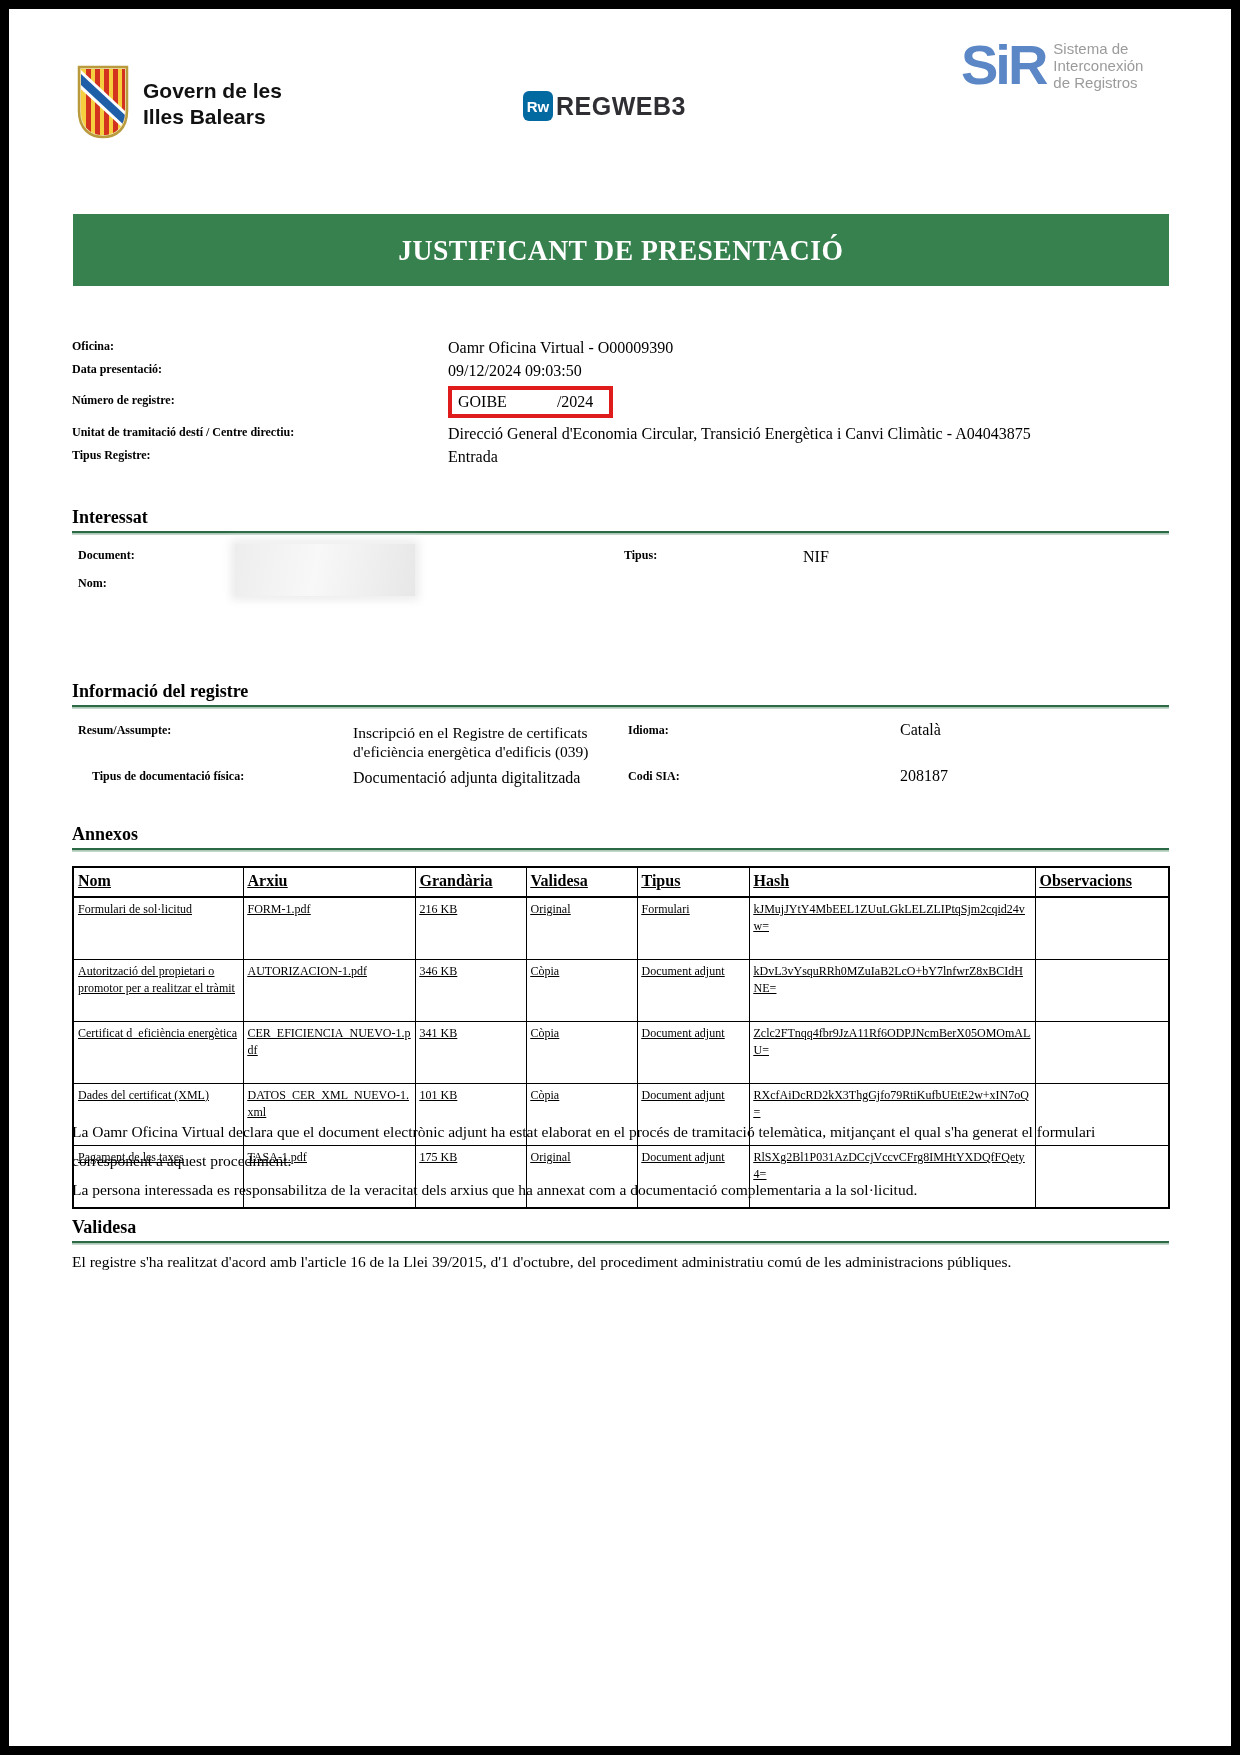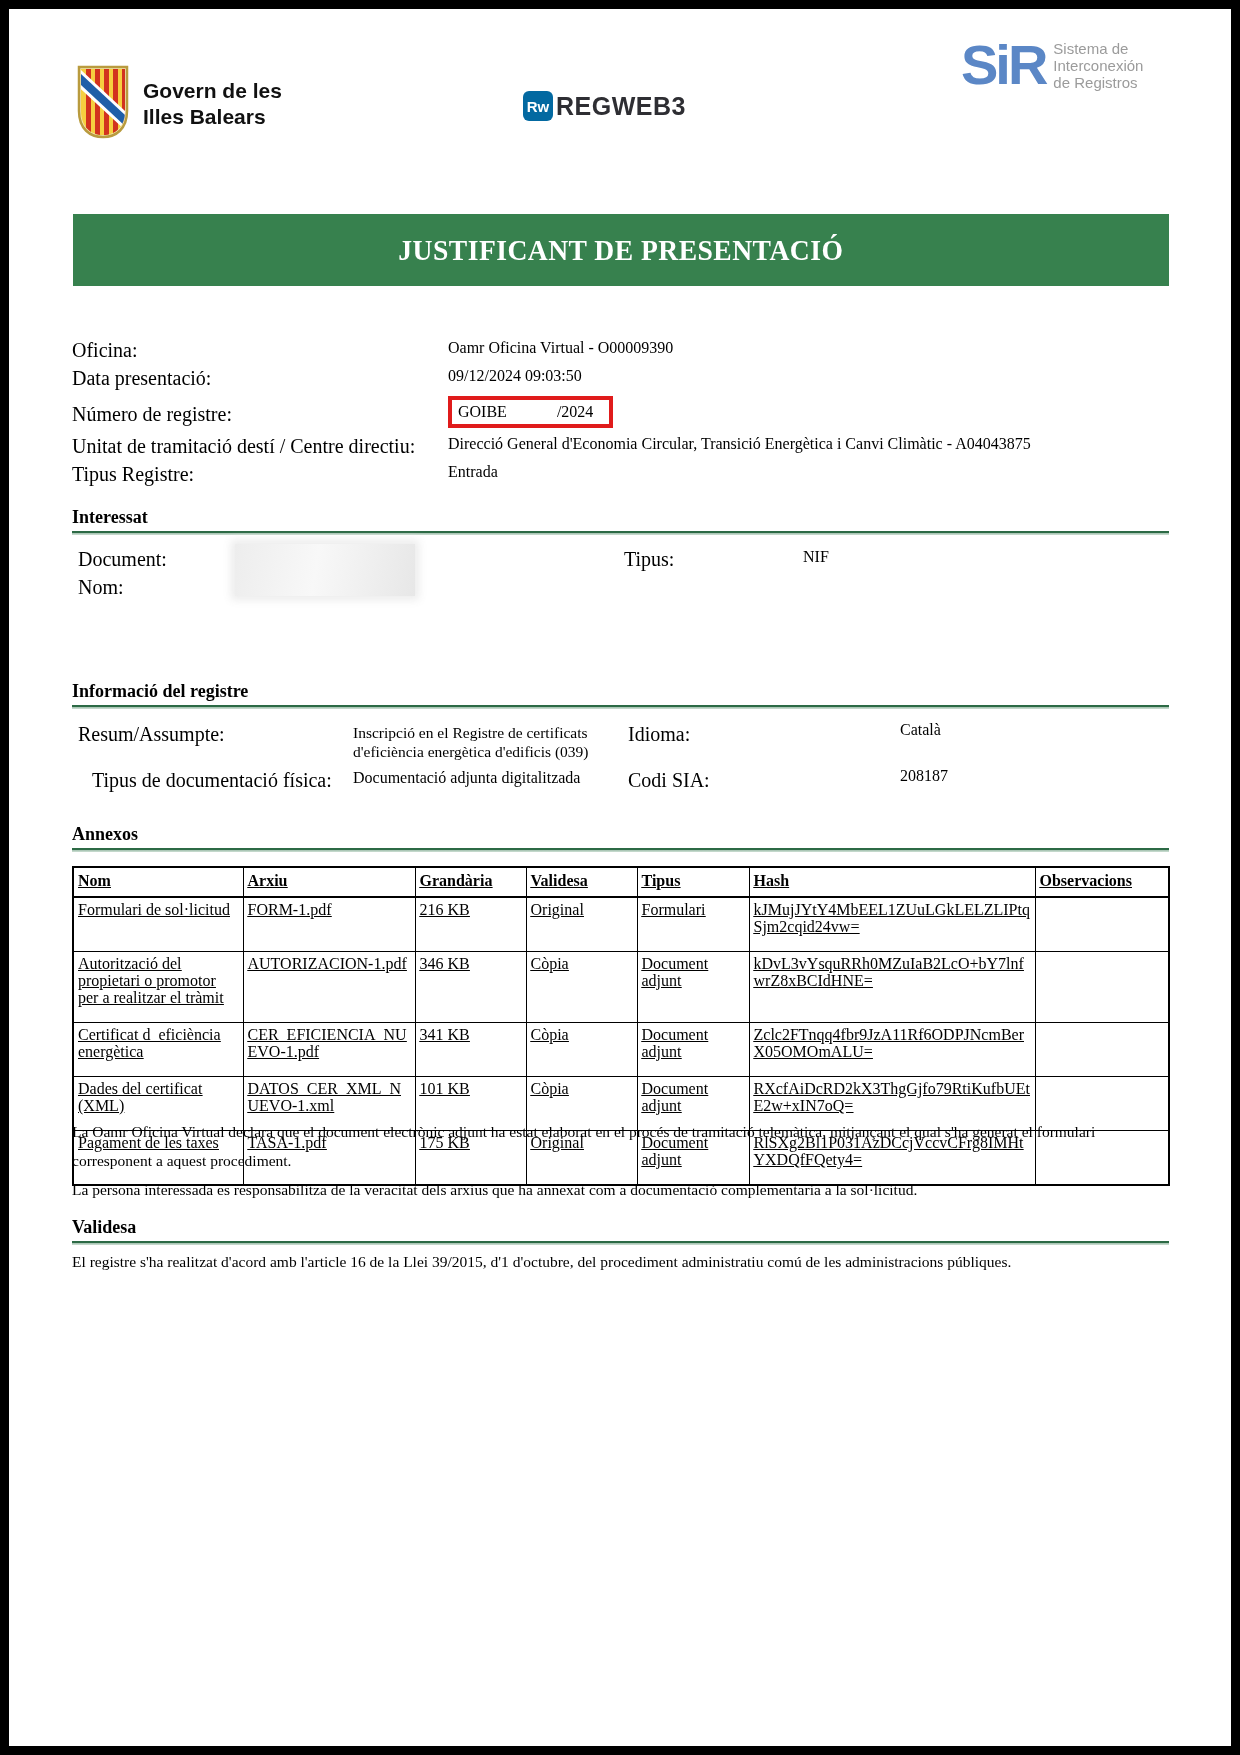--- a/index.html
+++ b/index.html
@@ -34,21 +34,21 @@
   }
   .banner-title {
     color:#fff; font-size:30px; letter-spacing:0.5px; font-weight:600;
     transform:scaleX(0.92); white-space:nowrap;
   }
   
   .section { position:absolute; left:63px; width:1097px; }
   .section-heading { font-size:18px; font-weight:bold; }
   .rule { height:4px; width:100%; margin-top:3px;
           background:linear-gradient(to bottom,#2c6a45 0%,#2c6a45 55%,#a4c2b0 55%,#cfe0d5 100%); }
-  .lbl { font-weight:normal; font-size:20px; }
+  .lbl { font-weight:bold; font-size:12px; }
   .val { font-size:16px; }
   
   .details { top:330px; }
   .detail-row { display:flex; margin-bottom:5px; align-items:flex-start; }
   .detail-row .lbl { width:376px; flex:none; }
   .numero-box {
     display:inline-flex; align-items:center;
     border:4px solid #e01b1b; padding:3px 16px 3px 6px; margin:1px 0 2px 0;
   }
   .numero-spacer { display:inline-block; width:50px; }
@@ -61,21 +61,21 @@
   }
   
   .info { top:672px; height:130px; }
   .wrapval { width:272px; font-size:15.5px; line-height:19px; }
   
   .annexos { top:815px; }
   table { border-collapse:collapse; table-layout:fixed; width:1096px; margin-top:14px; }
   table, th, td { border:1px solid #000;text-decoration:underline; }
   table { border-width:2px; }
   th { text-align:left; font-size:16px; padding:4px 4px 6px 4px; }
-  td { font-size:16px; line-height:17px; padding:3px 4px 16px 4px; vertical-align:top; word-break:break-all; }
+  td { font-size:12px; line-height:17px; padding:3px 4px 24px 4px; vertical-align:top; word-break:break-all; }
   td.words { word-break:normal; }
   thead tr { border-bottom:2px solid #000; }
   
   .declaration { top:1108px; }
   .declaration p { font-size:15.5px; line-height:29px; }
   .validesa { top:1208px; }
   .validesa p { font-size:15.5px; line-height:30px; }
   .validesa .rule { margin-bottom:2px; }
 </style>
 </head>

